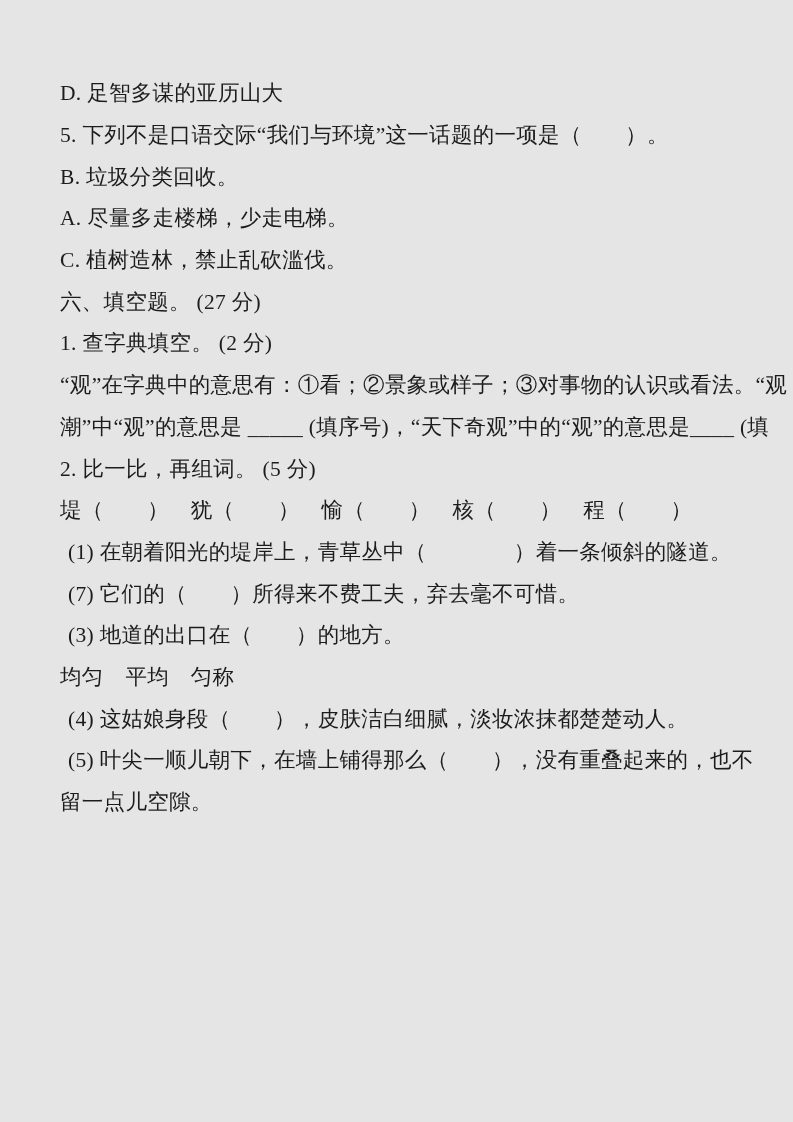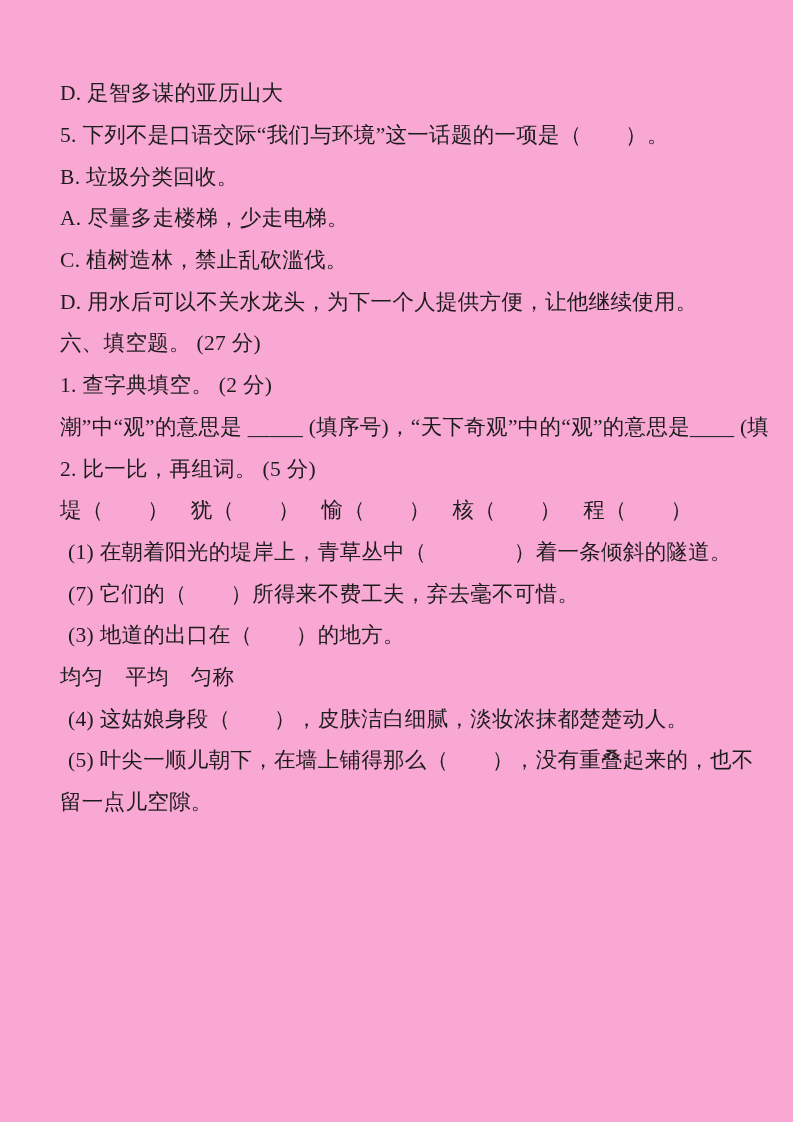--- a/index.html
+++ b/index.html
@@ -4,21 +4,21 @@
   <style>
     html, body {
       margin: 0;
       padding: 0;
       background: #ffffff;
     }
     .page {
       position: relative;
       width: 793px;
       height: 1122px;
-      background: #f9a8d4;
+      background: #e5e5e5;
       overflow: hidden;
       box-sizing: border-box;
       padding: 72px 40px 12px 60px;
       font-family: "Liberation Serif", "DejaVu Serif", serif;
       color: #1c1c1c;
     }
     .line {
       height: 41.7px;
       display: flex;
       align-items: center;
@@ -35,23 +35,23 @@
   </style>
 </head>
 <body>
 
 <div class="page">
   <div class="line">D. 足智多谋的亚历山大</div>
   <div class="line">5. 下列不是口语交际“我们与环境”这一话题的一项是（　　）。</div>
   <div class="line">B. 垃圾分类回收。</div>
   <div class="line">A. 尽量多走楼梯，少走电梯。</div>
   <div class="line">C. 植树造林，禁止乱砍滥伐。</div>
-  <div class="line">D. 用水后可以不关水龙头，为下一个人提供方便，让他继续使用。</div>
   <div class="line">六、填空题。 (27 分)</div>
   <div class="line">1. 查字典填空。 (2 分)</div>
+  <div class="line">“观”在字典中的意思有：①看；②景象或样子；③对事物的认识或看法。“观</div>
   <div class="line">潮”中“观”的意思是 _____ (填序号)，“天下奇观”中的“观”的意思是____ (填</div>
   <div class="line">2. 比一比，再组词。 (5 分)</div>
   <div class="line">堤（　　）　犹（　　）　愉（　　）　核（　　）　程（　　）</div>
   <div class="line indent">(1) 在朝着阳光的堤岸上，青草丛中（　　　　）着一条倾斜的隧道。</div>
   <div class="line indent">(7) 它们的（　　）所得来不费工夫，弃去毫不可惜。</div>
   <div class="line indent">(3) 地道的出口在（　　）的地方。</div>
   <div class="line">均匀　平均　匀称</div>
   <div class="line indent">(4) 这姑娘身段（　　），皮肤洁白细腻，淡妆浓抹都楚楚动人。</div>
   <div class="line indent">(5) 叶尖一顺儿朝下，在墙上铺得那么（　　），没有重叠起来的，也不</div>
   <div class="line">留一点儿空隙。</div>

